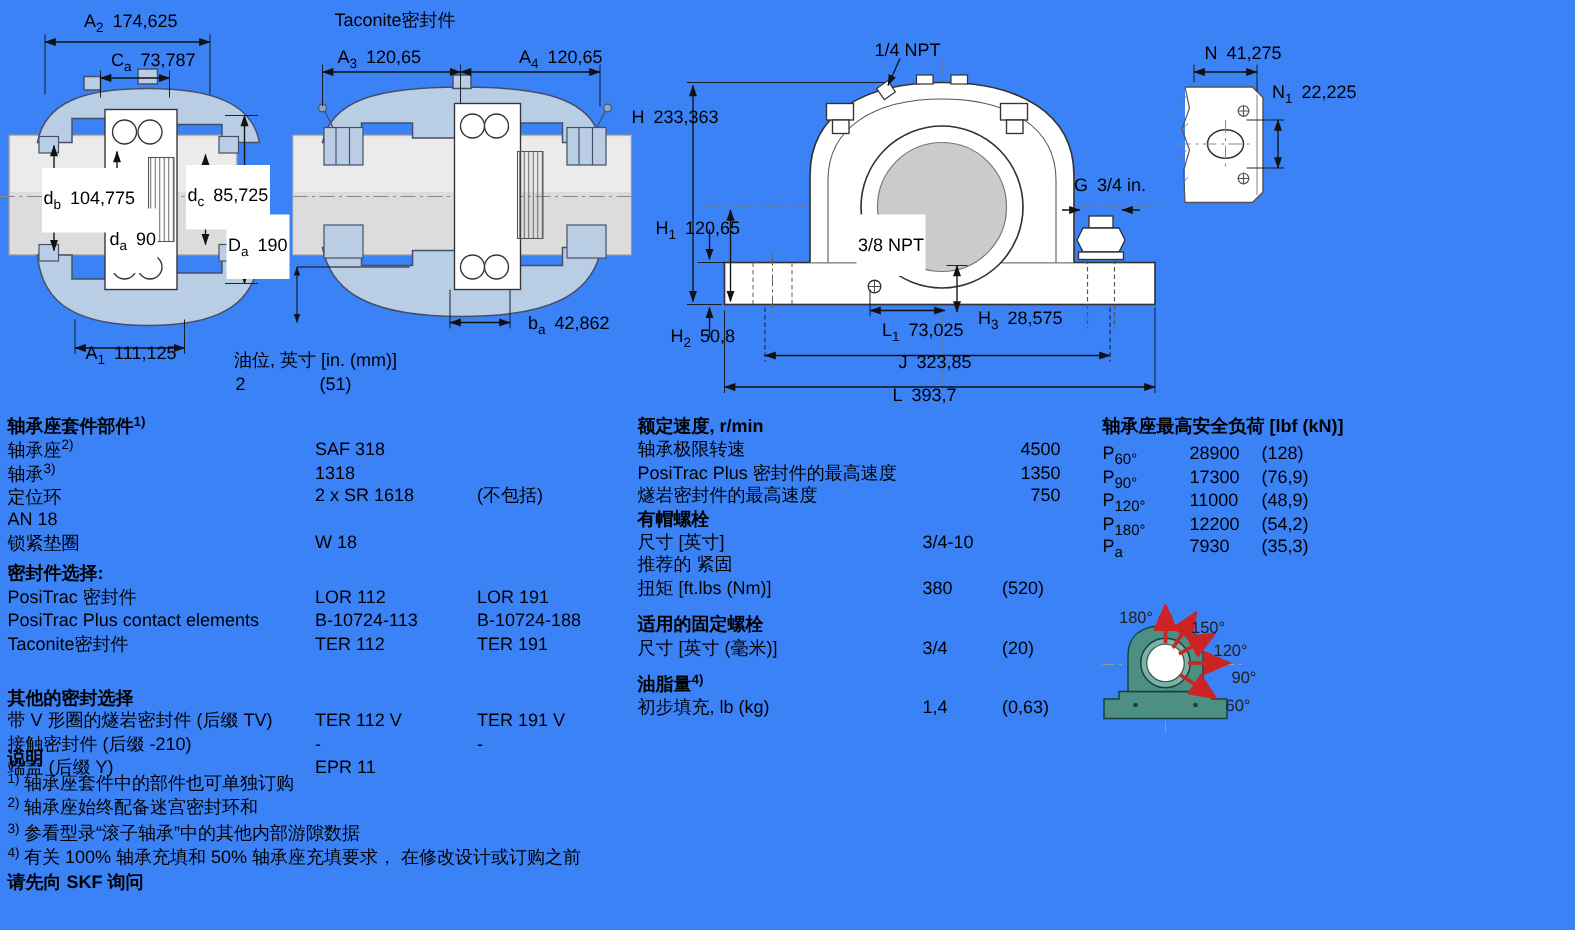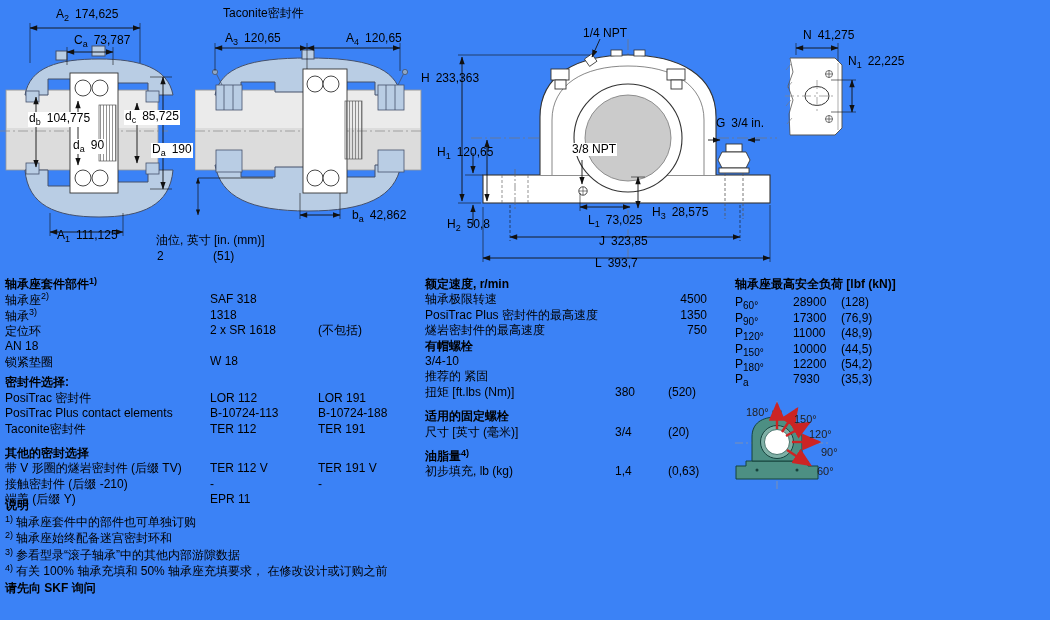--- a/index.html
+++ b/index.html
@@ -2,21 +2,21 @@
 <html><head>
 <meta charset="utf-8">
 <style>
   html,body{margin:0;padding:0;background:#fff;}
   #canvas{position:relative;width:1050px;height:620px;background:#3b82f6;overflow:hidden;
           font-family:"Liberation Sans",sans-serif;color:#000;}
   .abs{position:absolute;}
   .dim{position:absolute;font-size:12px;line-height:13px;white-space:nowrap;}
   .dim sub{font-size:9px;line-height:9px;}
   .dim .val{margin-left:6px;}
-  .wbg{background:#fff;padding:0 1px;}
+  .wbg{background:#fff;padding:14px 1px;}
   .tbl{position:absolute;font-size:12px;line-height:15.4px;}
   .row{display:flex;height:15.4px;white-space:nowrap;}
   .hd{font-weight:bold;}
   sup{font-size:9px;line-height:9px;}
   
   .cl{width:205px;} .cv1{width:108px;}
   
   .sl{width:232px;} .sv{flex:1;text-align:right;}
   .bl{width:190px;} .bv1{width:53px;}
   
@@ -314,21 +314,21 @@
     <div class="row">
         <span class="cl">PosiTrac Plus contact elements</span>
         <span class="cv1">B-10724-113</span>
         <span>B-10724-188</span>
       </div>
     <div class="row">
         <span class="cl">Taconite密封件</span>
         <span class="cv1">TER 112</span>
         <span>TER 191</span>
       </div>
-    <div class="row hd" style="margin-top:9px">
+    <div class="row hd" style="margin-top:21px">
         <span>其他的密封选择</span>
       </div>
     <div class="row">
         <span class="cl">带 V 形圈的燧岩密封件 (后缀 TV)</span>
         <span class="cv1">TER 112 V</span>
         <span>TER 191 V</span>
       </div>
     <div class="row">
         <span class="cl">接触密封件 (后缀 -210)</span>
         <span class="cv1">-</span>
@@ -379,20 +379,21 @@
         <span class="sv">1350</span>
       </div>
     <div class="row">
         <span class="sl">燧岩密封件的最高速度</span>
         <span class="sv">750</span>
       </div>
     <div class="row hd" style="">
         <span>有帽螺栓</span>
       </div>
     <div class="row">
+        <span class="bl">尺寸 [英寸]</span>
         <span class="bv1">3/4-10</span>
         <span></span>
       </div>
     <div class="row">
         <span class="bl">推荐的 紧固</span>
         <span class="bv1"></span>
         <span></span>
       </div>
     <div class="row">
         <span class="bl">扭矩 [ft.lbs (Nm)]</span>
@@ -429,25 +430,20 @@
       </div>
     <div class="row">
         <span class="ps"><span>P</span><sub>90°</sub></span>
         <span class="pv1">17300</span>
         <span>(76,9)</span>
       </div>
     <div class="row">
         <span class="ps"><span>P</span><sub>120°</sub></span>
         <span class="pv1">11000</span>
         <span>(48,9)</span>
-      </div>
-    <div class="row">
-        <span class="ps"><span>P</span><sub>150°</sub></span>
-        <span class="pv1">10000</span>
-        <span>(44,5)</span>
       </div>
     <div class="row">
         <span class="ps"><span>P</span><sub>180°</sub></span>
         <span class="pv1">12200</span>
         <span>(54,2)</span>
       </div>
     <div class="row">
         <span class="ps"><span>P</span><sub>a</sub></span>
         <span class="pv1">7930</span>
         <span>(35,3)</span>

